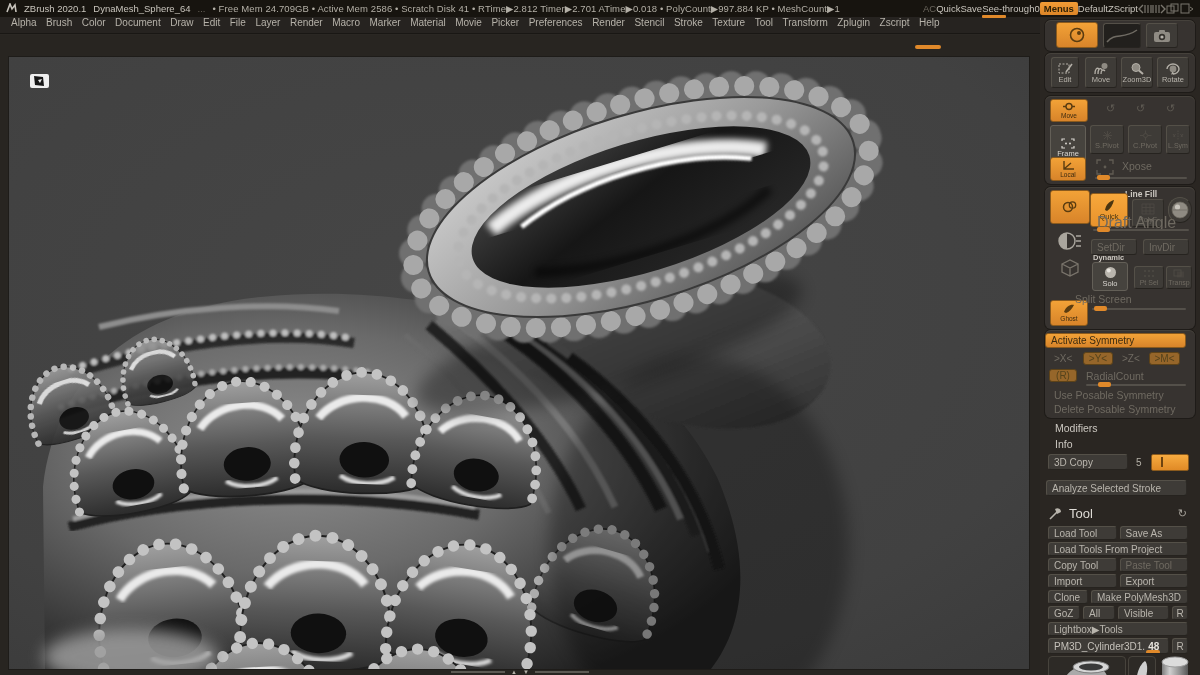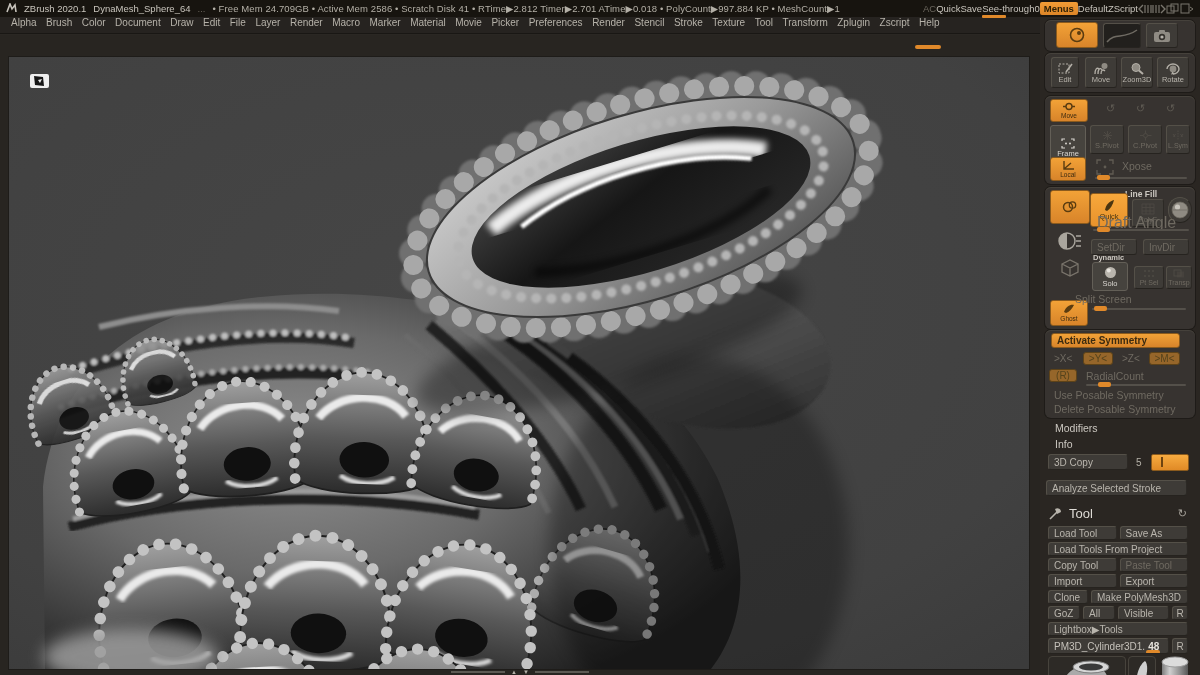--- a/index.html
+++ b/index.html
@@ -460,21 +460,21 @@
         </svg>
       <span class="cap" style="font-size:7px">Transp</span>
     </div>
     <span class="lab" style="left:30px;top:106px;font-size:10.5px">Split Screen</span>
     <div class="slider" style="left:47px;top:121px;width:94px">
       <span class="nub" style="left:2px"></span>
     </div>
   </div>
 
   <div class="sec" style="top:313px;height:88px">
-    <div class="pb pbL ob" style="left:6px;top:3px;width:129px;height:15px;font-weight:bold">
+    <div class="pb pbL ob" style="left:0;top:3px;width:141px;height:15px;font-weight:normal">
       <span>Activate Symmetry</span>
     </div>
     <span class="lab" style="left:9px;top:23px">&gt;X&lt;</span>
     <div class="pb obd" style="left:38px;top:22px;width:30px;height:13px">
         <span>&gt;Y&lt;</span>
       </div>
     <span class="lab" style="left:77px;top:23px">&gt;Z&lt;</span>
     <div class="pb obd" style="left:104px;top:22px;width:31px;height:13px">
         <span>&gt;M&lt;</span>
       </div>

